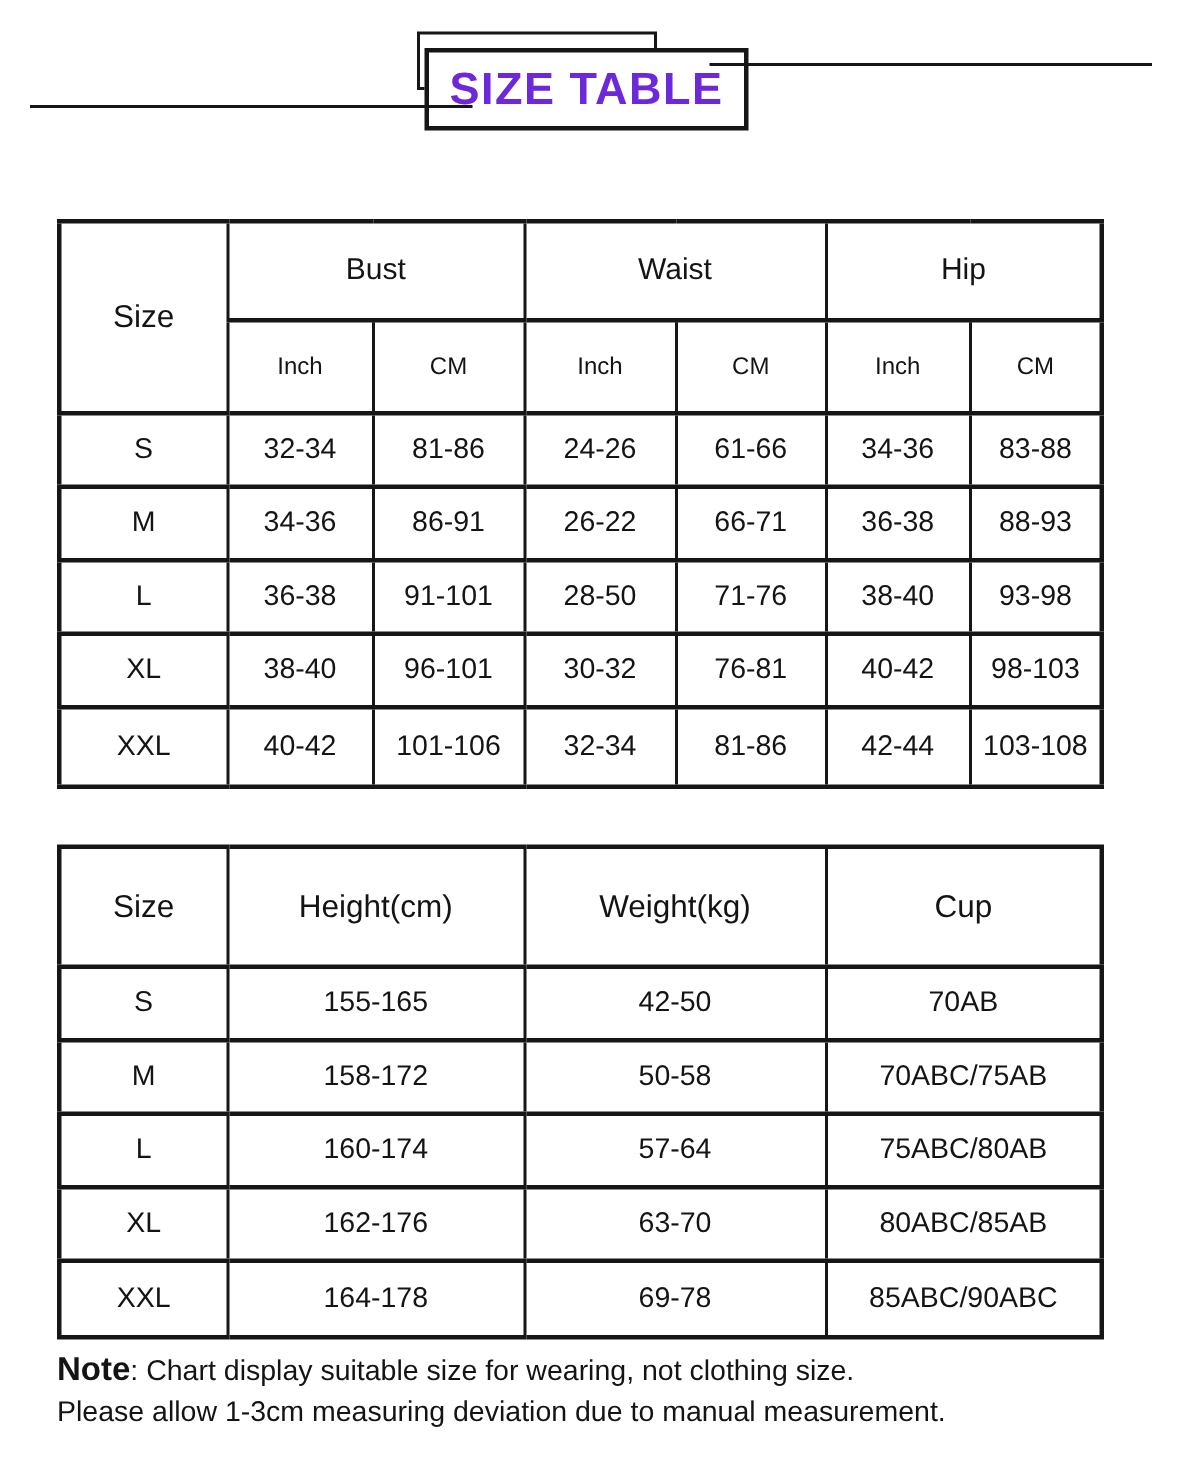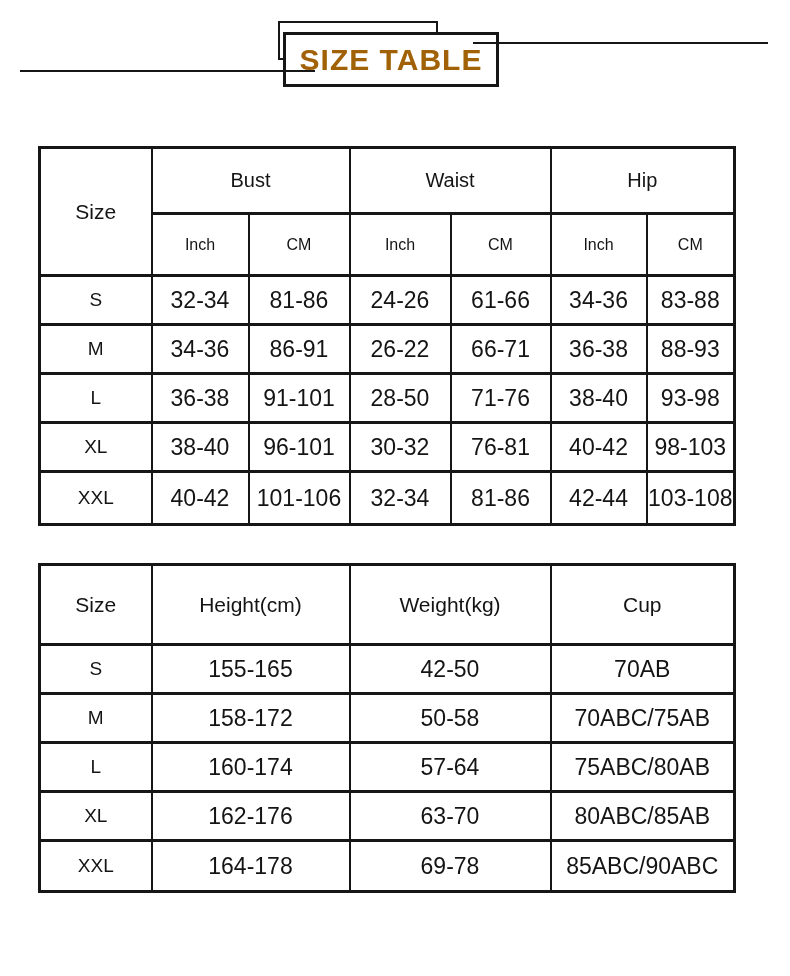--- a/index.html
+++ b/index.html
@@ -17,21 +17,21 @@
     width: 160px; height: 39px;
     border: 2px solid #161616; background: #fff; z-index: 1;
   }
   .title-front {
     position: absolute; left: 283px; top: 32px;
     width: 216px; height: 55px;
     border: 3px solid #161616; background: #fff; z-index: 2;
     display: flex; align-items: center; justify-content: center;
   }
   .title-text {
-    font-size: 30px; font-weight: 600; letter-spacing: 1px; color: #a16207;
+    font-size: 30px; font-weight: 600; letter-spacing: 1px; color: #6d28d9;
   }
   .deco-line { position: absolute; height: 2px; background: #161616; z-index: 3; }
   .line-left  { left: 20px;  top: 70px; width: 295px; }
   .line-right { left: 473px; top: 42px; width: 295px; }
 
   
   table.sz {
     position: absolute; border-collapse: collapse; table-layout: fixed;
     background: #fff; border: 3px solid #161616;
   }
@@ -40,21 +40,21 @@
   .sz th, .sz td {
     border-left: 2px solid #161616; border-right: 2px solid #161616;
     border-top: 3px solid #161616; border-bottom: 3px solid #161616;
     text-align: center; vertical-align: middle; padding: 0;
     font-weight: 400;
   }
   .hdr      { font-size: 21px; font-weight: 600; }
   .grp      { font-size: 20px; font-weight: 600; margin-left: 36px; }
   .sub      { font-size: 16px; font-weight: 400; }
   .rowlabel { font-size: 19px; font-weight: 400; }
-  .cell     { font-size: 23px; font-weight: 400; }
+  .cell     { font-size: 19px; font-weight: 400; }
 
   #t1 tr.h1 { height: 66px; }
   #t1 tr.h2 { height: 62px; }
   #t1 tr.dr { height: 49px; }
   #t1 tr.dr-last { height: 53px; }
   #t2 tr.h1 { height: 80px; }
   #t2 tr.dr { height: 49px; }
   #t2 tr.dr-last { height: 51px; }
 
   
@@ -187,14 +187,20 @@
     </tr>
     <tr class="dr-last">
       <td class="rowlabel">XXL</td>
       <td class="cell">164-178</td>
       <td class="cell">69-78</td>
       <td class="cell">85ABC/90ABC</td>
     </tr>
   </tbody>
     </table>
 
+  <div class="note">
+    <div>
+      <span class="note-label">Note</span><span class="note-text">: Chart display suitable size for wearing, not clothing size.</span>
+    </div>
+    <div class="note-text">Please allow 1-3cm measuring deviation due to manual measurement.</div>
+  </div>
 
 </div>
 
 </body></html>

